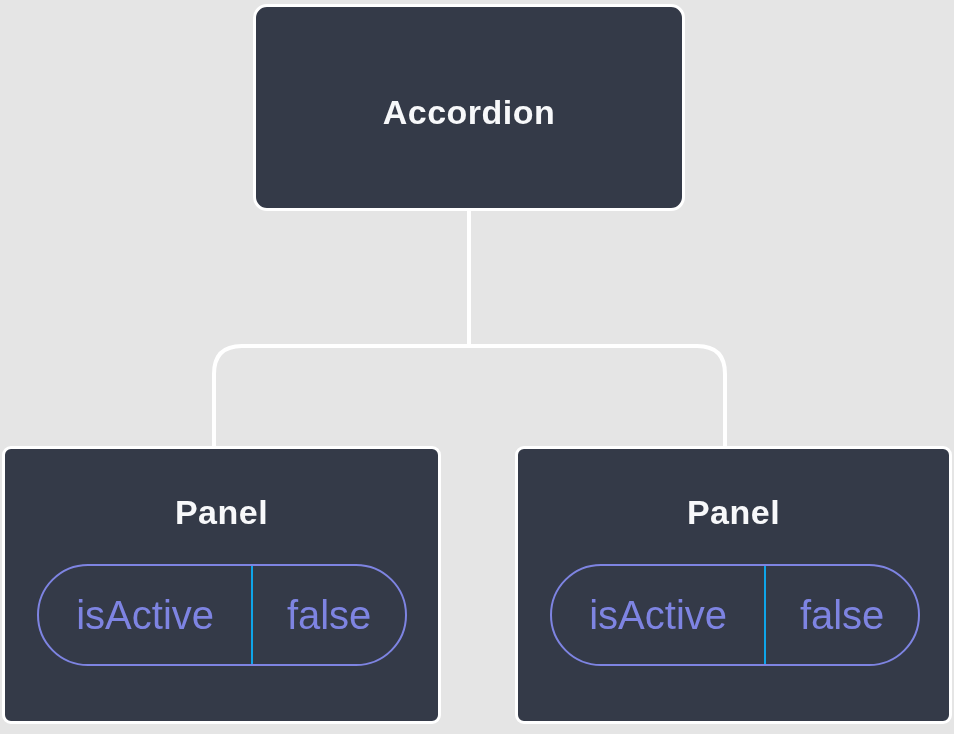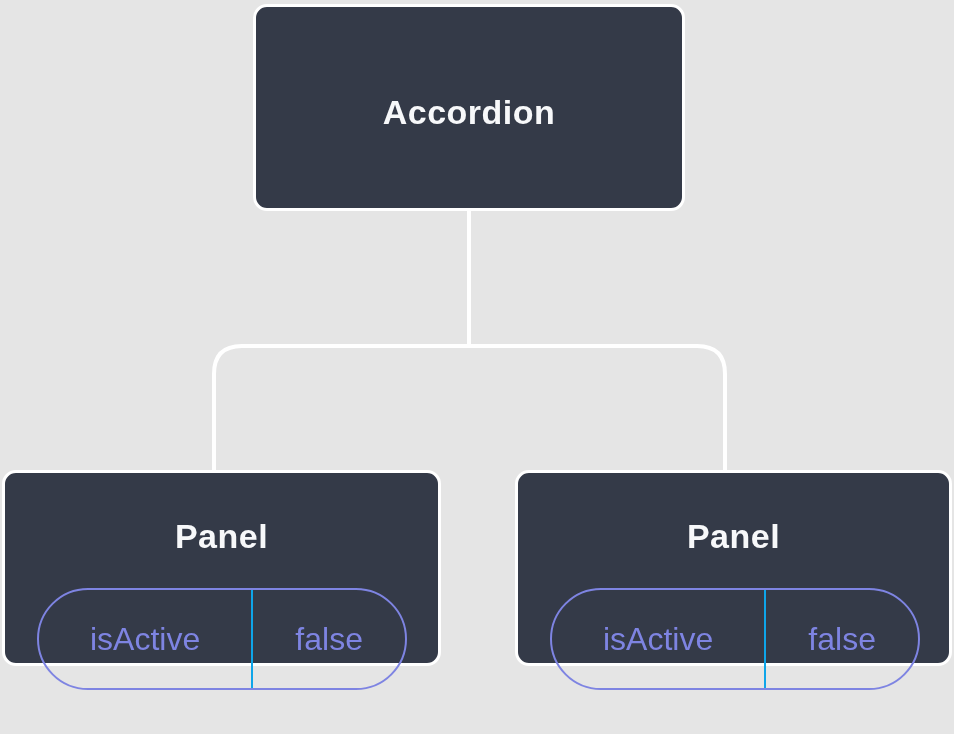--- a/index.html
+++ b/index.html
@@ -31,41 +31,41 @@
     left: 0; right: 0;
     text-align: center;
     color: #f7f8fa;
     font-size: 34px;
     font-weight: 600;
     letter-spacing: 0.5px;
   }
   .root-node { left: 253px; top: 4px; width: 432px; height: 207px; }
   .root-node .node-label { top: 86px; }
 
-  .panel-node { top: 470px; height: 196px; }
+  .panel-node { top: 446px; height: 278px; border-radius: 9px; }
   .panel-left  { left: 2px;   width: 439px; }
   .panel-right { left: 515px; width: 437px; }
   .panel-node .node-label { top: 44px; }
 
   .state-pill {
     position: absolute;
     left: 32px; top: 115px;
     width: 370px; height: 102px;
     border: 2px solid #7e84e2;
     border-radius: 51px;
     display: flex;
     align-items: stretch;
     overflow: hidden;
   }
   .state-key, .state-value {
     display: flex;
     align-items: center;
     justify-content: center;
     color: #7e84e2;
-    font-size: 32px;
+    font-size: 40px;
     font-weight: 400;
   }
   .state-key { width: 58%; }
   .state-value { flex: 1; border-left: 2px solid #0ea5e9; }
 </style>
 </head>
 <body>
 
 <div class="canvas">
 

